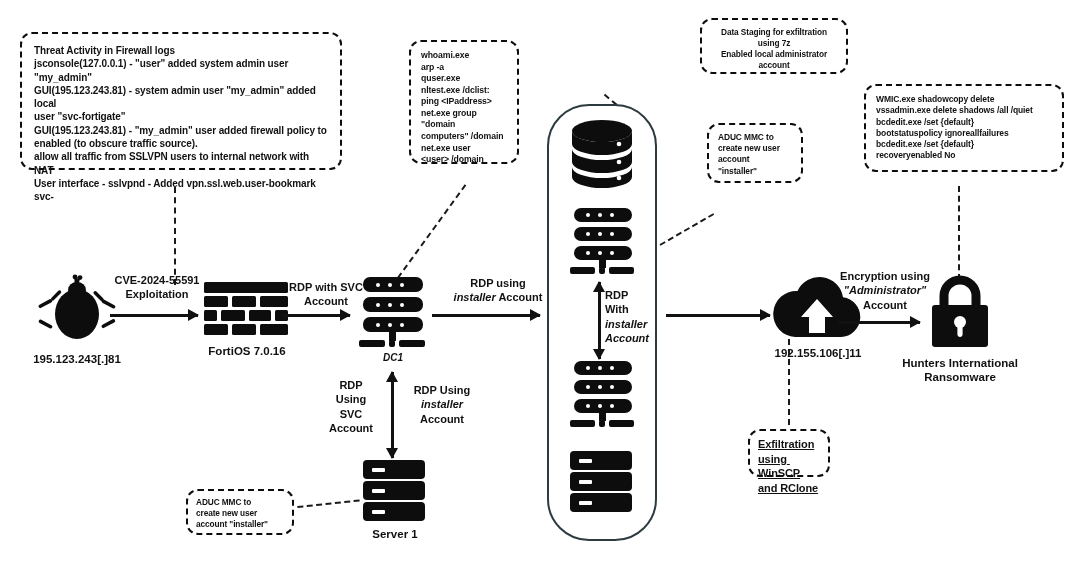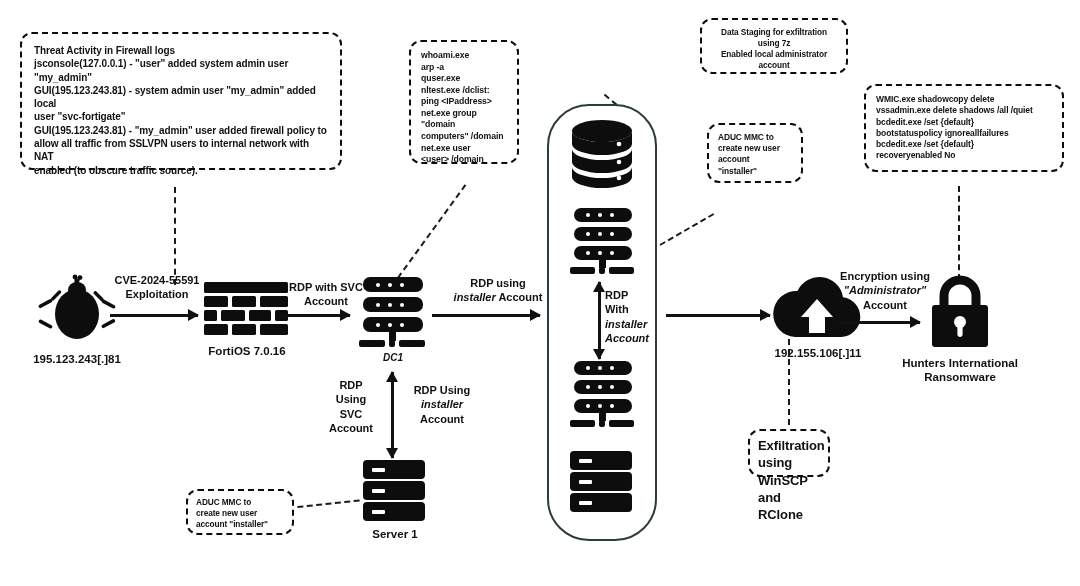--- a/index.html
+++ b/index.html
@@ -139,22 +139,23 @@
   <div class="dash" style="left:789px;top:338px;width:86px;transform:rotate(90deg);"></div>
 
   <div class="dash" style="left:288px;top:507px;width:72px;transform:rotate(-6deg);"></div>
 
   <div class="callout" style="left:20px;top:32px;width:322px;height:138px;padding:10px 12px;font-size:10px;">
     <span class="ln">Threat Activity in Firewall logs</span>
     <span class="ln">jsconsole(127.0.0.1) - "user" added system admin user "my_admin"</span>
     <span class="ln">GUI(195.123.243.81) - system admin user "my_admin" added local</span>
     <span class="ln">user "svc-fortigate"</span>
     <span class="ln">GUI(195.123.243.81) - "my_admin" user added firewall policy to</span>
+    <span class="ln">enabled (to obscure traffic source).</span>
     <span class="ln">allow all traffic from SSLVPN users to internal network with NAT</span>
-    <span class="ln">enabled (to obscure traffic source).</span>
+    <span class="ln">User interface - sslvpnd - Added vpn.ssl.web.user-bookmark svc-</span>
   </div>
 
   <div class="callout" style="left:409px;top:40px;width:110px;height:124px;padding:8px 10px;font-size:8.7px;">
     <span class="ln">whoami.exe</span>
     <span class="ln">arp -a</span>
     <span class="ln">quser.exe</span>
     <span class="ln">nltest.exe /dclist:</span>
     <span class="ln">ping &lt;IPaddress&gt;</span>
     <span class="ln">net.exe group "domain</span>
     <span class="ln">computers" /domain</span>
@@ -178,21 +179,21 @@
 
   <div class="callout" style="left:864px;top:84px;width:200px;height:88px;padding:8px 10px;font-size:8.5px;">
     <span class="ln">WMIC.exe shadowcopy delete</span>
     <span class="ln">vssadmin.exe delete shadows /all /quiet</span>
     <span class="ln">bcdedit.exe /set {default}</span>
     <span class="ln">bootstatuspolicy ignoreallfailures</span>
     <span class="ln">bcdedit.exe /set {default}</span>
     <span class="ln">recoveryenabled No</span>
   </div>
 
-  <div class="callout" style="left:748px;top:429px;width:82px;height:48px;padding:6px 8px;font-size:13px;">
+  <div class="callout" style="left:748px;top:429px;width:82px;height:48px;padding:6px 8px;font-size:11px;text-decoration:underline;">
     <span class="ln">Exfiltration</span>
     <span class="ln">using WinSCP</span>
     <span class="ln">and RClone</span>
   </div>
 
   <div class="callout" style="left:186px;top:489px;width:108px;height:46px;padding:6px 8px;font-size:8.3px;">
     <span class="ln">ADUC MMC to</span>
     <span class="ln">create new user</span>
     <span class="ln">account "installer"</span>
   </div>

